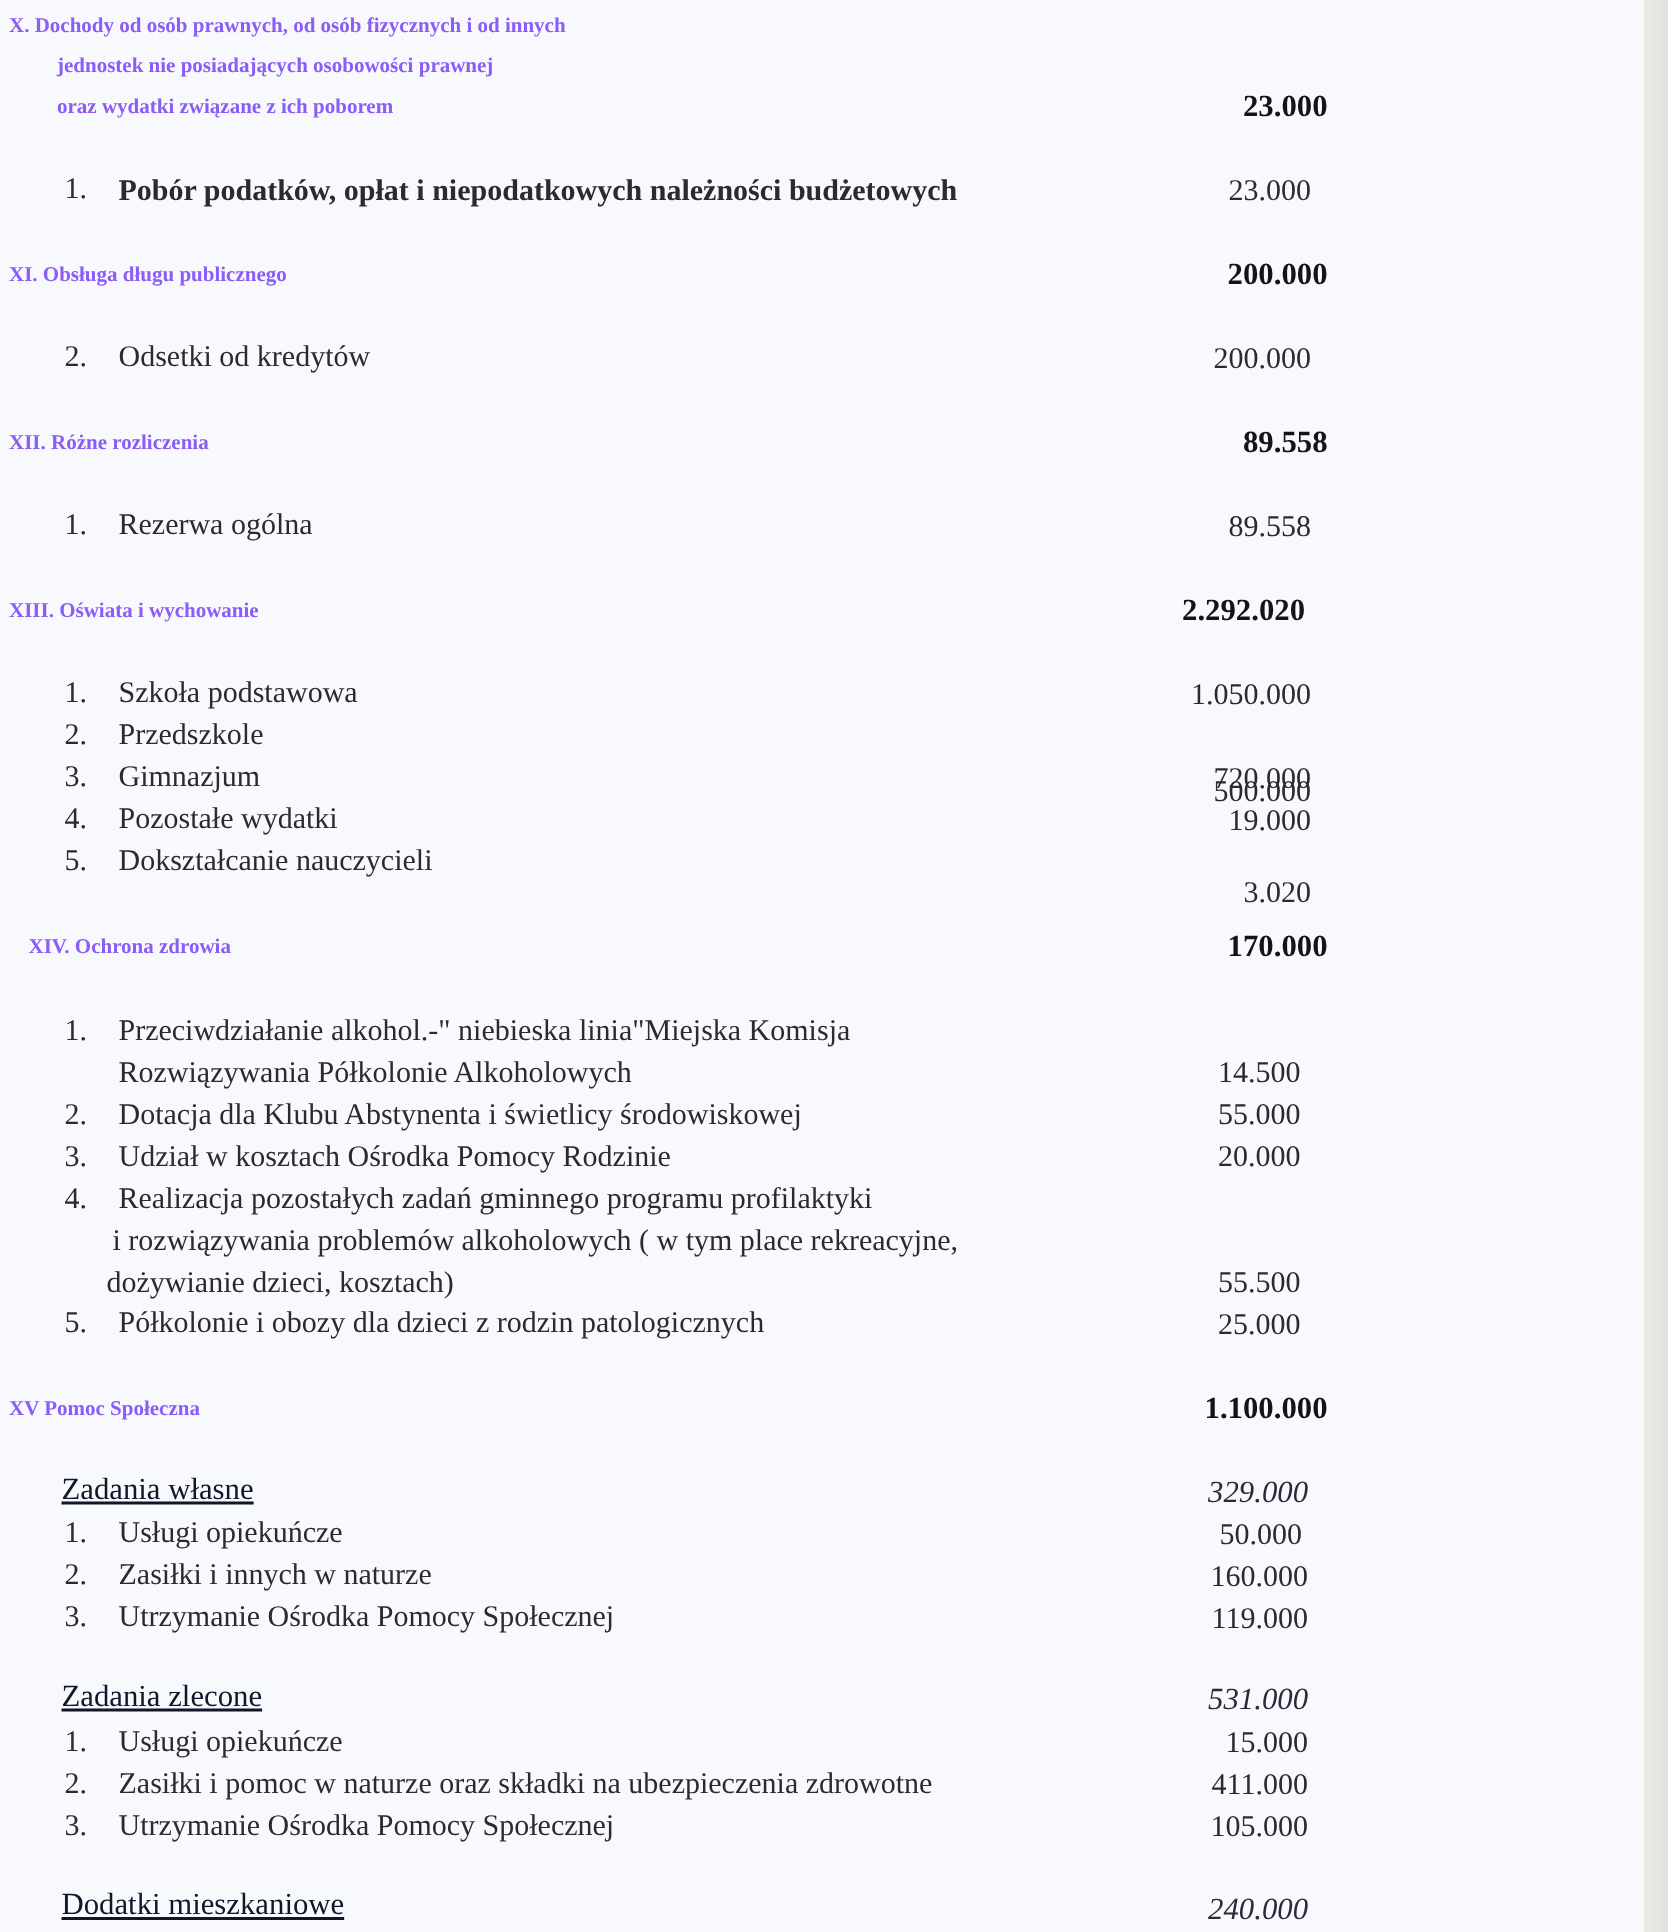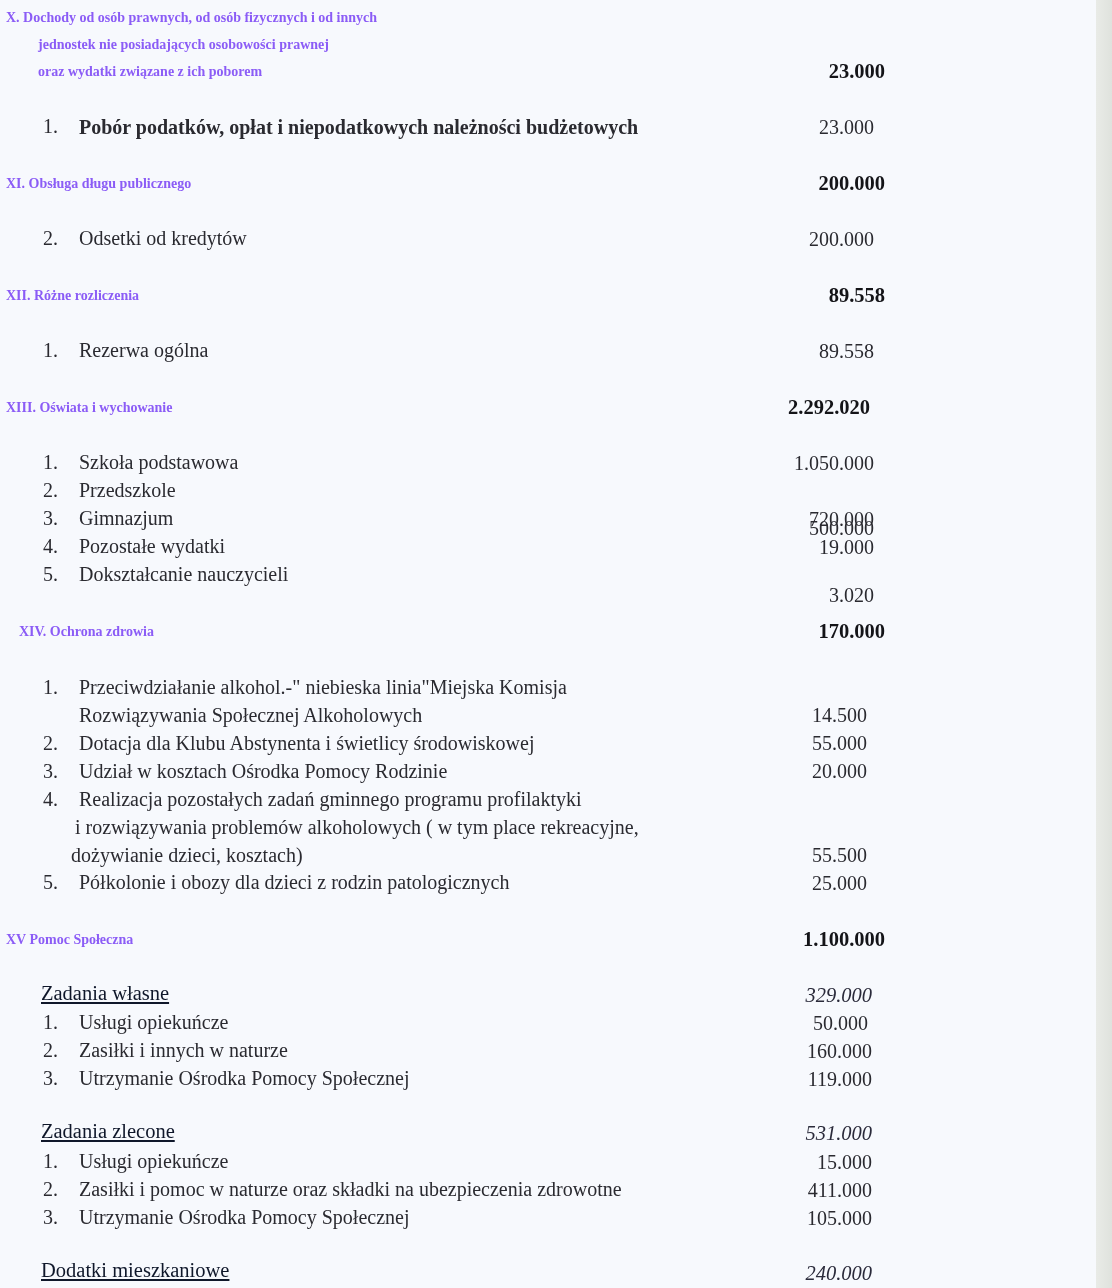--- a/index.html
+++ b/index.html
@@ -84,21 +84,21 @@
   <div class="item-text" style="top:560px;">Dokształcanie nauczycieli</div>
   <div class="item-val" style="top:584px;">3.020</div>
 </div>
 
 <div>
   <div class="head-title" style="top:618px;margin-left:13px;">XIV. Ochrona zdrowia</div>
   <div class="head-val" style="top:620px;">170.000</div>
 
   <div class="item-num" style="top:676px;">1.</div>
   <div class="item-text" style="top:673px;">Przeciwdziałanie alkohol.-" niebieska linia"Miejska Komisja</div>
-  <div class="item-text" style="top:701px;">Rozwiązywania Społecznej Alkoholowych</div>
+  <div class="item-text" style="top:701px;">Rozwiązywania Półkolonie Alkoholowych</div>
   <div class="item-val" style="top:704px; right:245px;">14.500</div>
 
   <div class="item-num" style="top:732px;">2.</div>
   <div class="item-text" style="top:729px;">Dotacja dla Klubu Abstynenta i świetlicy środowiskowej</div>
   <div class="item-val" style="top:732px; right:245px;">55.000</div>
 
   <div class="item-num" style="top:760px;">3.</div>
   <div class="item-text" style="top:757px;">Udział w kosztach Ośrodka Pomocy Rodzinie</div>
   <div class="item-val" style="top:760px; right:245px;">20.000</div>
 

